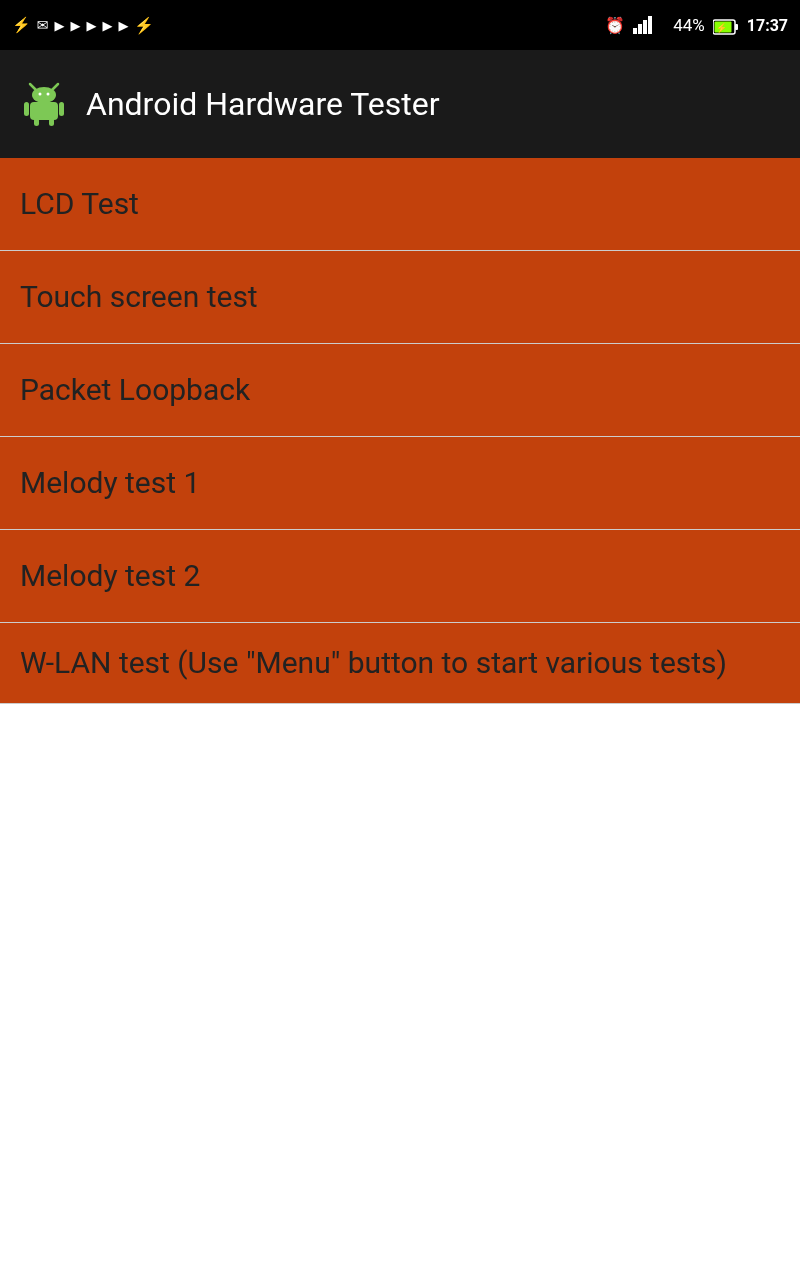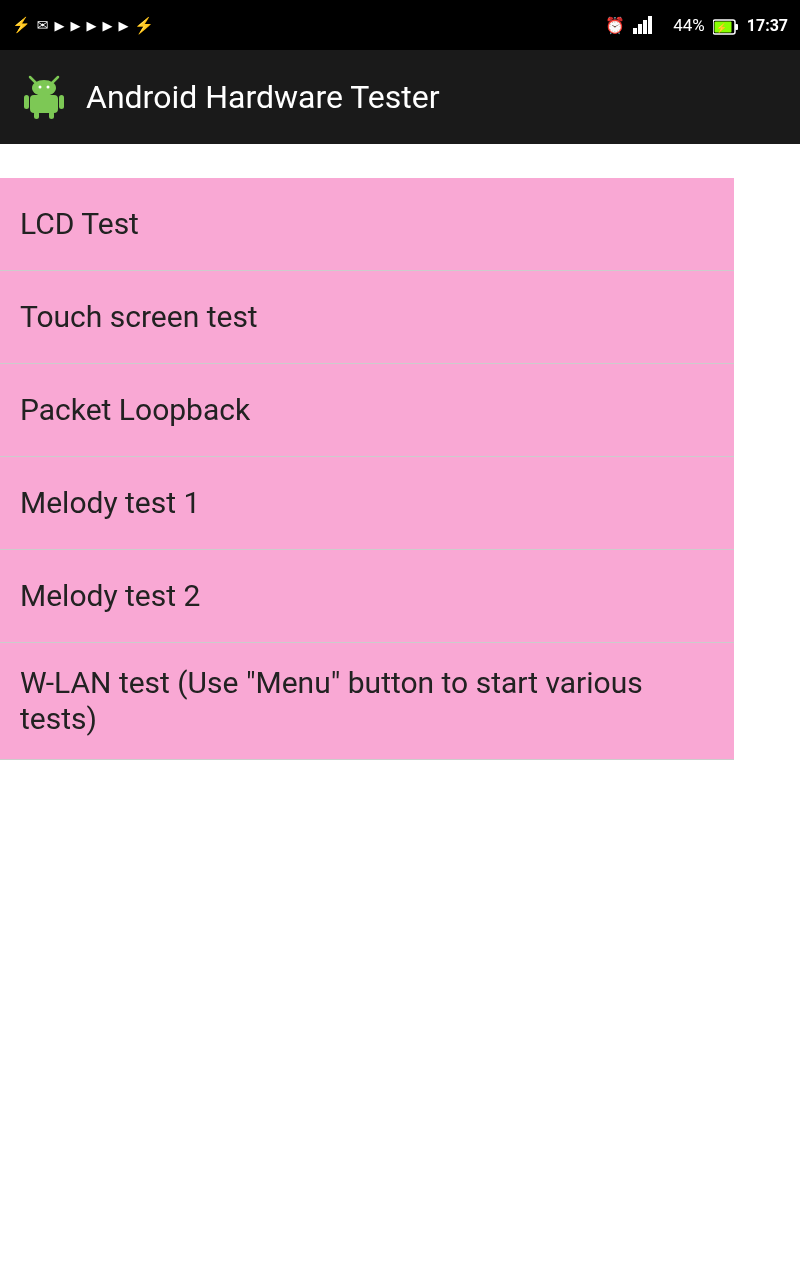--- a/index.html
+++ b/index.html
@@ -38,21 +38,21 @@
       align-items: center;
       gap: 8px;
       color: #ffffff;
       font-size: 18px;
       font-weight: bold;
     }
 
     
     .app-bar {
       width: 800px;
-      height: 94px;
+      height: 108px;
       background: #1a1a1a;
       display: flex;
       align-items: center;
       padding: 0 20px;
       gap: 18px;
     }
 
     .app-icon {
       width: 48px;
       height: 48px;
@@ -60,23 +60,22 @@
     }
 
     .app-title {
       color: #ffffff;
       font-size: 32px;
       font-weight: 400;
     }
 
     
     .list-container {
-      width: 734px;
-      background: #f9a8d4;
-      margin-top: 34px;
+      width: 800px;
+      background: #c2410c;
     }
 
     .list-item {
       width: 100%;
       padding: 28px 20px;
       border-bottom: 1px solid #cccccc;
       cursor: pointer;
       display: flex;
       align-items: center;
     }

